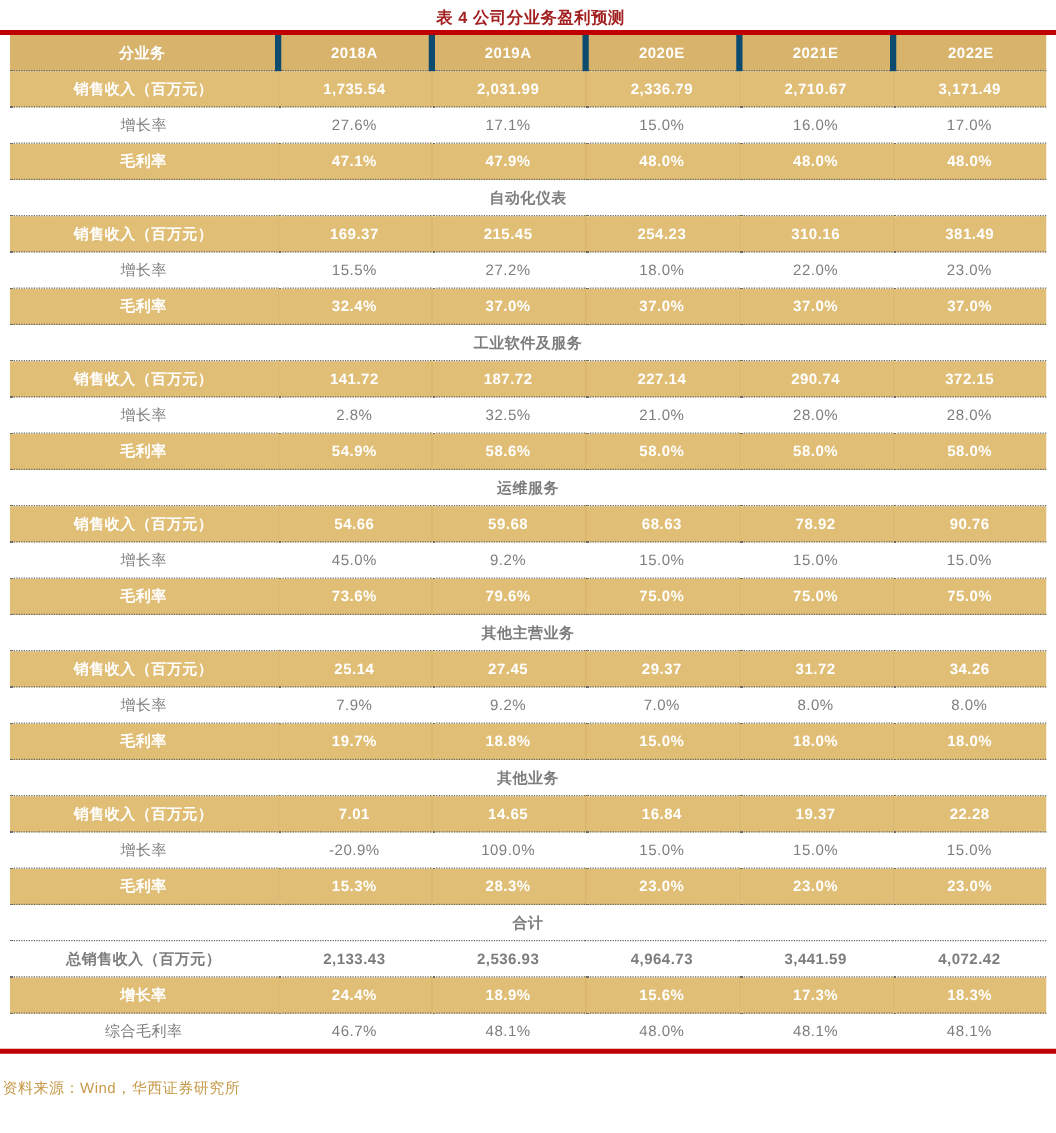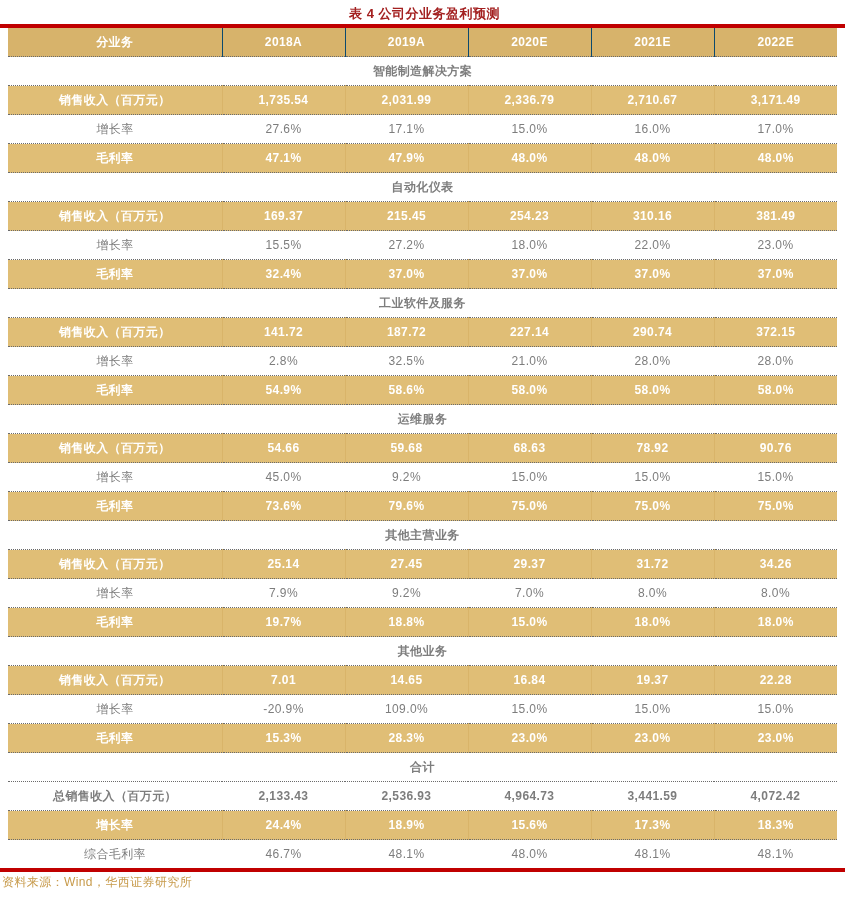--- a/index.html
+++ b/index.html
@@ -100,32 +100,32 @@
 
   tr.header-row td {
     background: #D7B36B;
     color: #ffffff;
     font-weight: bold;
     border-bottom: 1px dotted #6b6b6b;
     height: 29px;
     letter-spacing: 1px;
   }
   tr.header-row td.cell-sep {
-    border-left: 1px solid #0c4a6e;
+    border-left: 5px solid #0c4a6e;
   }
 
   td.label-cell {
     letter-spacing: 1.5px;
   }
 
   
   #source-note {
     font-size: 12px;
     color: #C79A4A;
-    padding: 2px 0 0 2px;
+    padding: 19px 0 0 2px;
     letter-spacing: 0.4px;
   }
 </style>
 </head>
 <body>
 
 <div id="table-title">表 4 公司分业务盈利预测</div>
 
 <div class="red-rule" id="top-rule"></div>
 
@@ -140,23 +140,20 @@
   </colgroup>
   <tbody id="table-body">
       <tr class="header-row">
         <td class="label-cell">分业务</td>
         <td class="cell-sep">2018A</td>
         <td class="cell-sep">2019A</td>
         <td class="cell-sep">2020E</td>
         <td class="cell-sep">2021E</td>
         <td class="cell-sep">2022E</td>
       </tr>
-      <tr class="section">
-        <td colspan="6">智能制造解决方案</td>
-      </tr>
       <tr class="gold">
         <td class="label-cell">销售收入（百万元）</td>
         <td class="cell-sep">1,735.54</td>
         <td class="cell-sep">2,031.99</td>
         <td class="cell-sep">2,336.79</td>
         <td class="cell-sep">2,710.67</td>
         <td class="cell-sep">3,171.49</td>
       </tr>
       <tr class="plain">
         <td class="label-cell">增长率</td>

